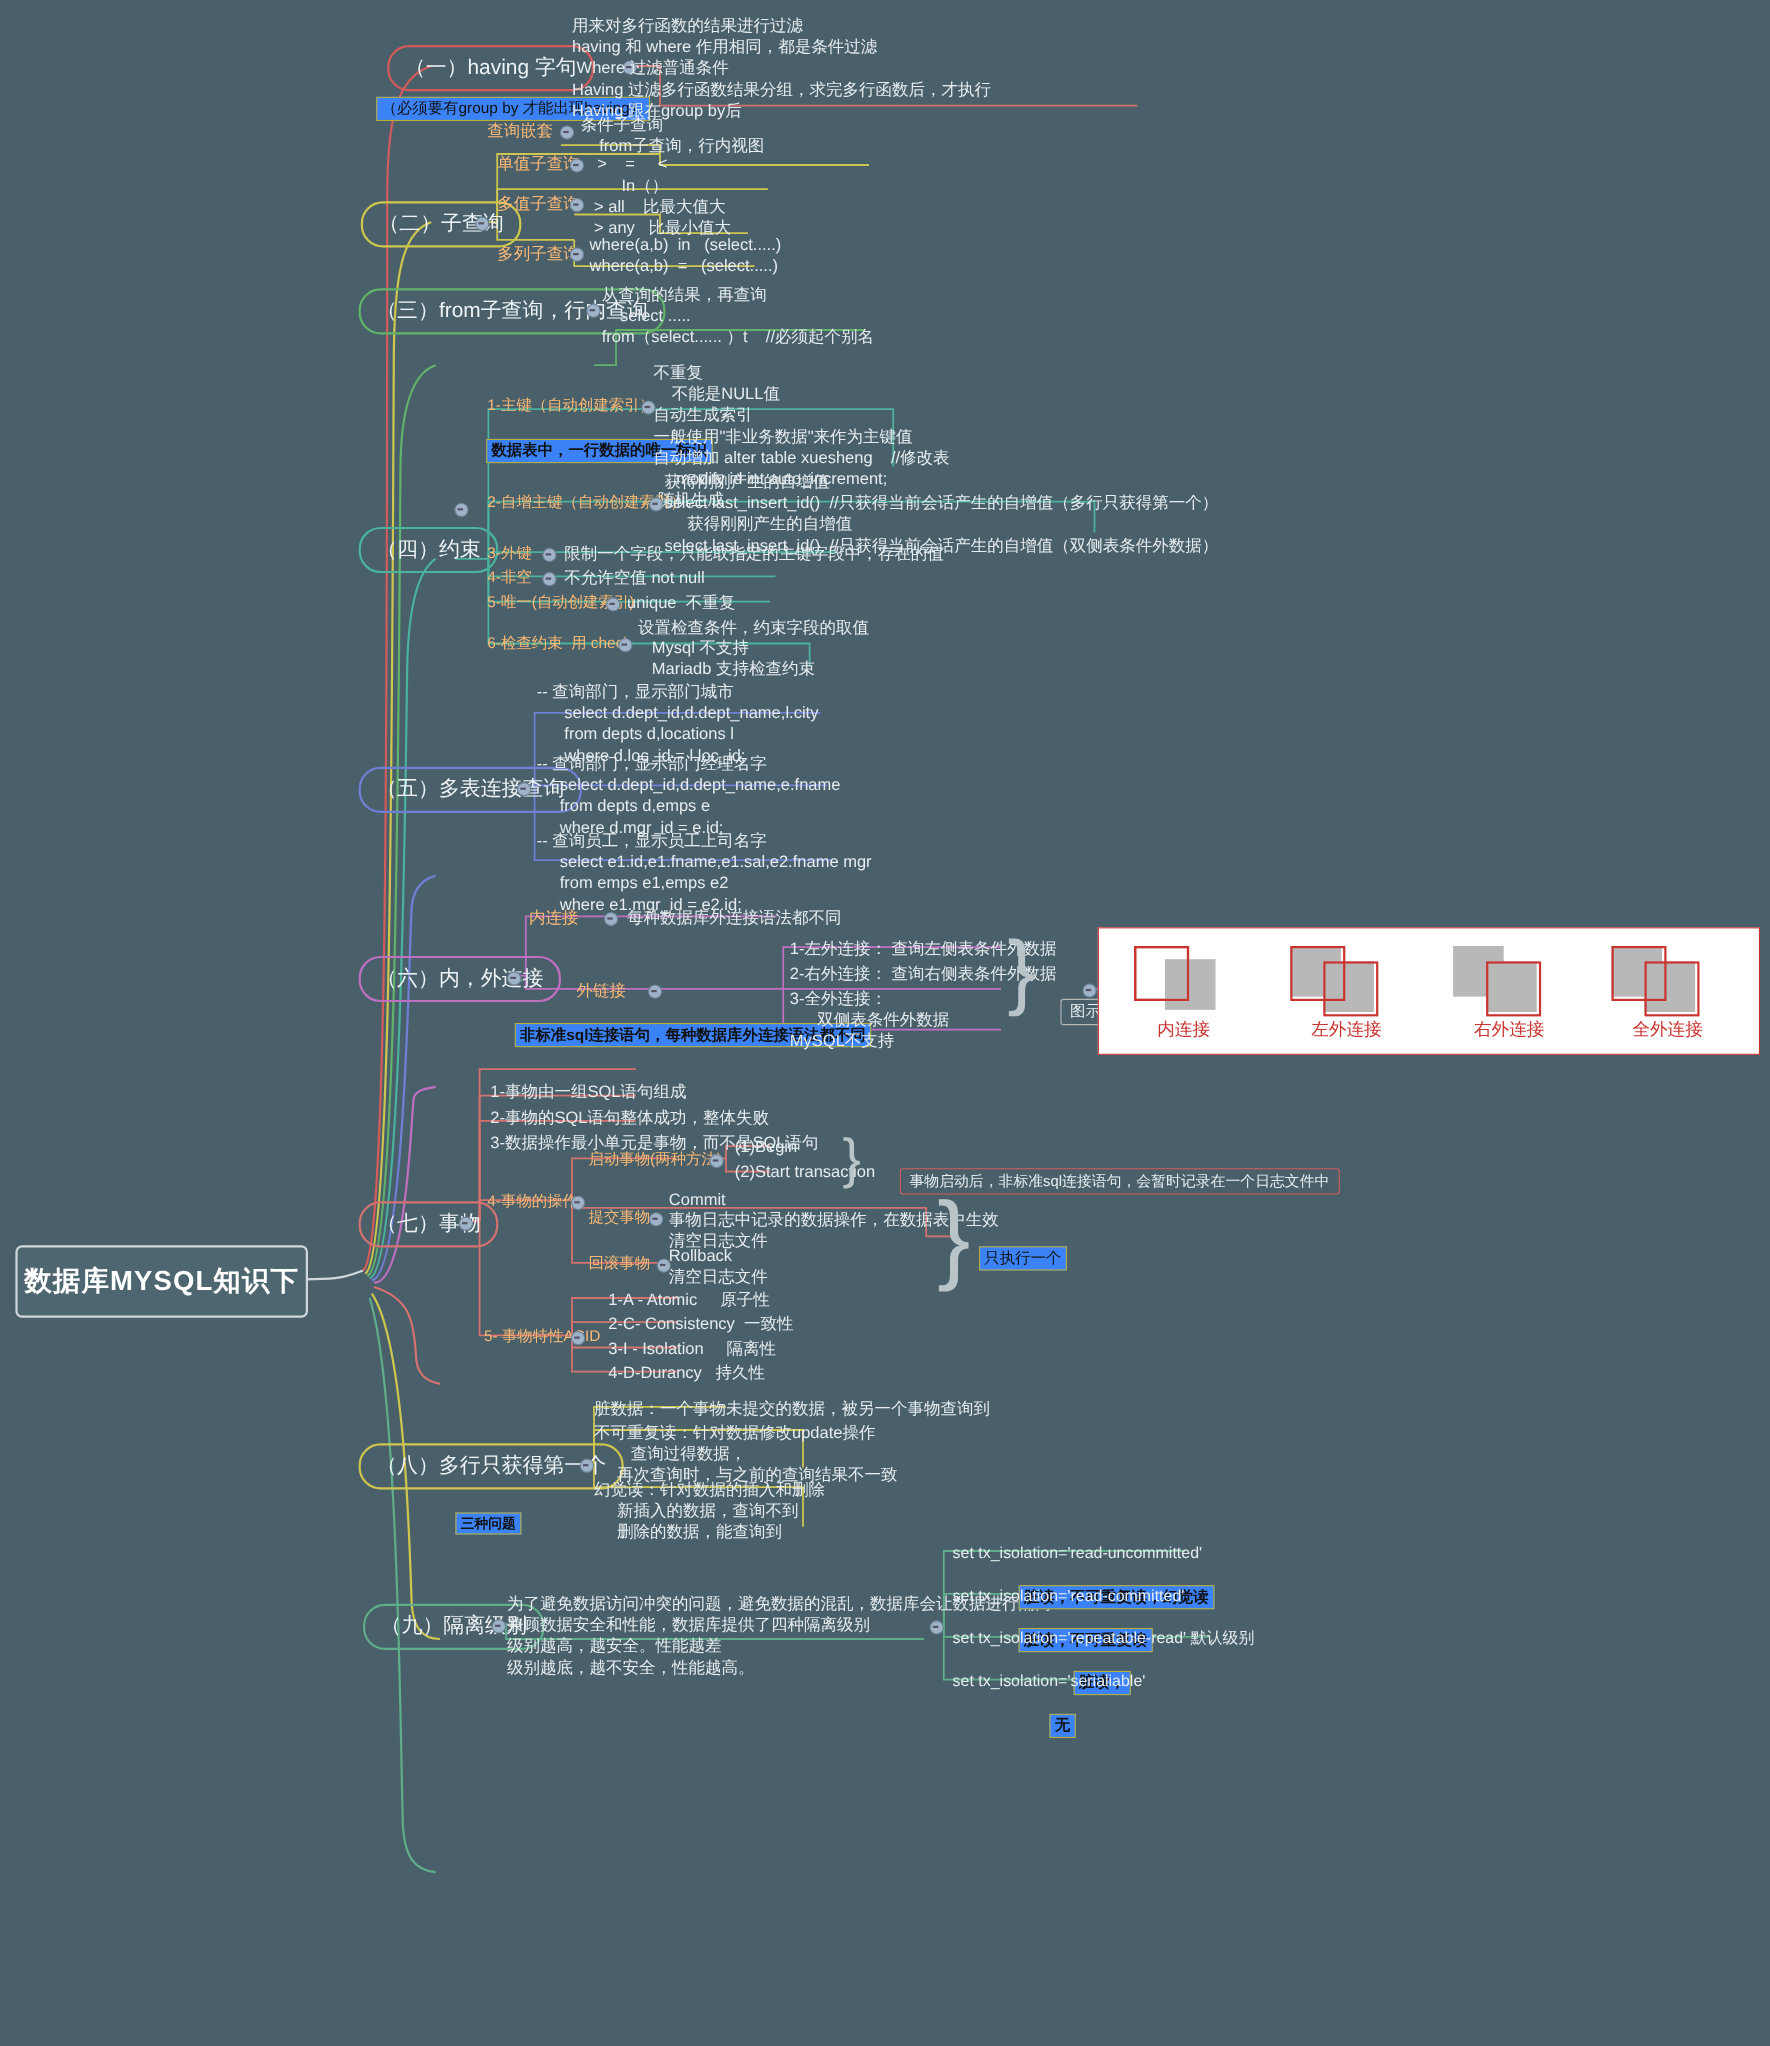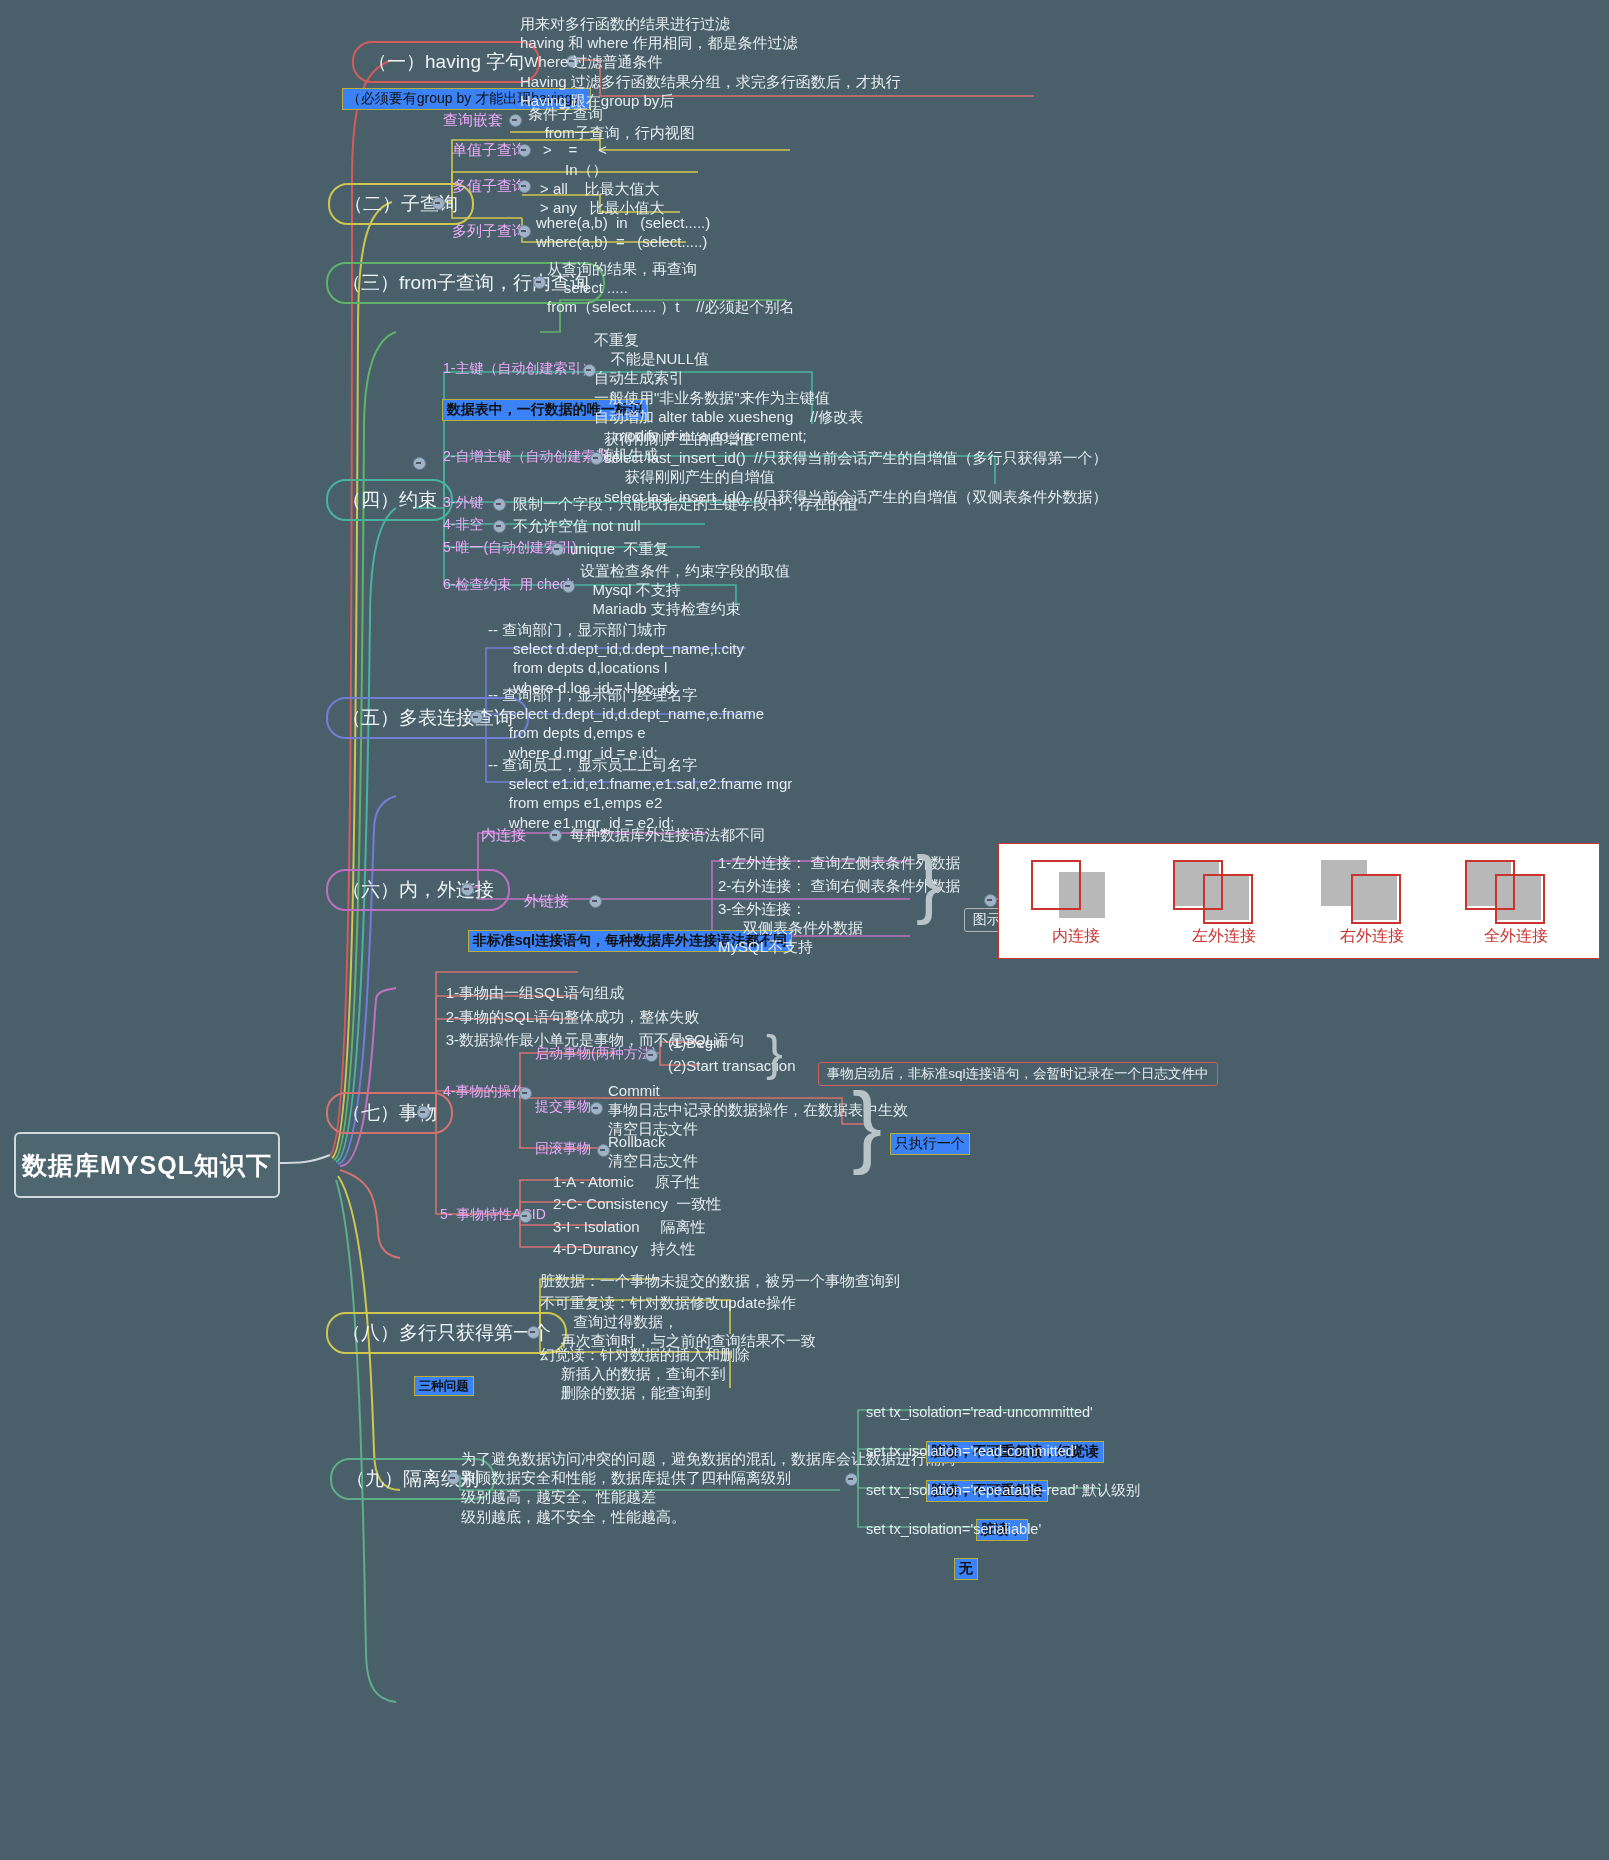--- a/index.html
+++ b/index.html
@@ -27,21 +27,21 @@
   .l1.red{border-color:#d45b5b;}
   .l1.yellow{border-color:#cfc64e;}
   .l1.green{border-color:#62b36a;}
   .l1.teal{border-color:#49b39c;}
   .l1.blue{border-color:#6f7fd6;}
   .l1.violet{border-color:#c06fc0;}
   .l1.pink{border-color:#d4726f;}
   .l1.olive{border-color:#cfc64e;}
   .l1.seagreen{border-color:#5fae8a;}
   
-  .l2{font-size:15px;color:#f0abfc;}
+  .l2{font-size:15px;color:#fdba74;}
   .l2.small{font-size:14px;}
   
   .leaf{font-size:15px;color:#e6ecef;}
   .leaf.mono{font-size:14.5px;}
   
   .hl{
     background:#3b82f6;color:#111;font-size:14px;font-weight:bold;
     padding:1px 4px;border:1px solid #b9ae3a;display:inline-block;
   }
   .hl.plain{font-weight:normal;}

